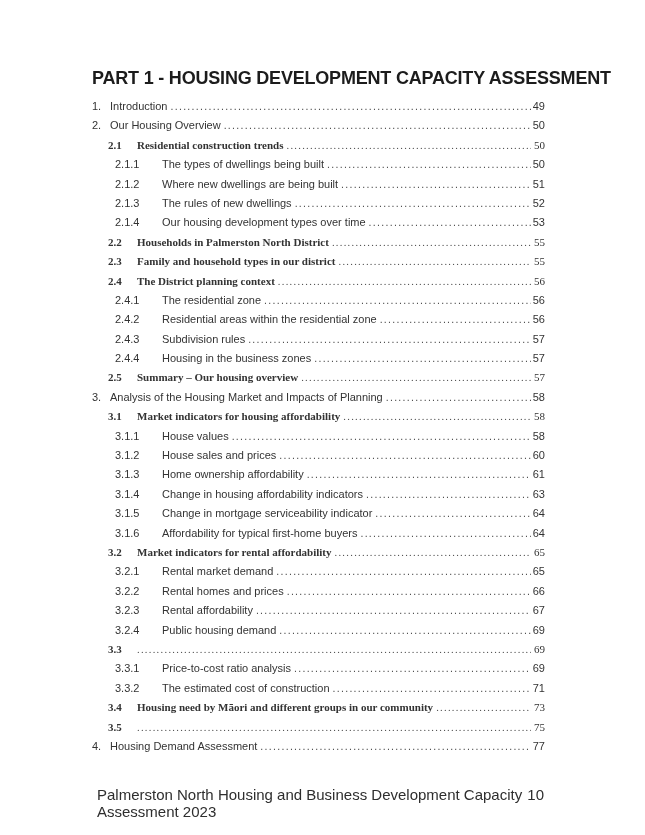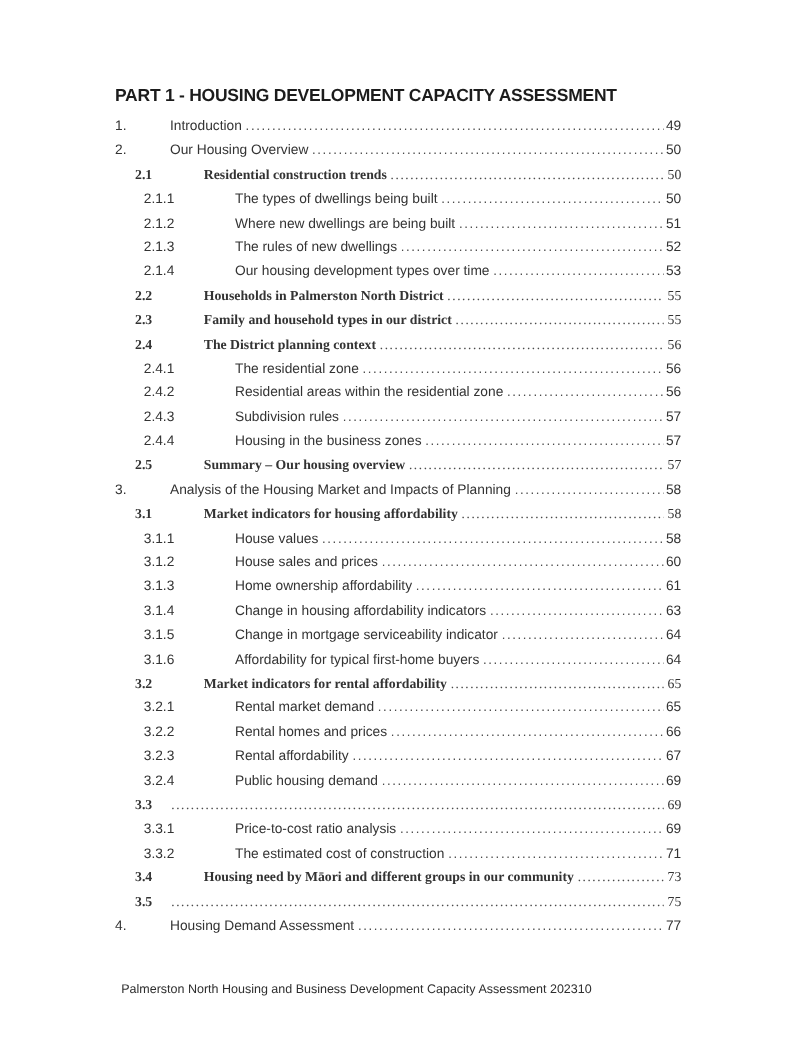--- a/index.html
+++ b/index.html
@@ -17,21 +17,21 @@
     color: #333333;
   }
   .content {
     position: absolute;
     left: 92px;
     top: 68px;
     width: 453px;
   }
   .doc-title {
     margin: 0 0 8px 0;
-    font-size: 14px;
+    font-size: 18px;
     font-weight: 700;
     letter-spacing: -0.2px;
     color: #1c1c1c;
     white-space: nowrap;
   }
   .toc {
     width: 100%;
   }
   .row {
     display: flex;
@@ -42,21 +42,20 @@
     color: #333333;
     white-space: nowrap;
   }
   .row .num {
     flex: 0 0 auto;
   }
   .row .label {
     flex: 0 1 auto;
     overflow: hidden;
     padding-right: 3px;
-    margin-left: 26px;
   }
   .row .leader {
     flex: 1 1 0;
     min-width: 6px;
     overflow: hidden;
     white-space: nowrap;
     color: #4a4a4a;
     letter-spacing: 1.3px;
     font-weight: 400;
     font-size: 10.5px;
@@ -71,23 +70,23 @@
   .lvl2 { padding-left: 16px; font-weight: 700; font-family: Liberation Serif, serif; }
   .lvl2 .num { width: 29px; }
   .lvl3 { padding-left: 23px; }
   .lvl3 .num { width: 47px; }
   .footer {
     position: absolute;
     left: 97px;
     right: 101px;
     top: 786px;
     display: flex;
-    justify-content: flex-start;
+    justify-content: center;
     align-items: baseline;
-    font-size: 10px;
+    font-size: 15px;
     color: #2e2e2e;
   }
 </style>
 </head>
 <body>
 
 <div class="page">
   <div class="content">
     <h1 class="doc-title">PART 1 - HOUSING DEVELOPMENT CAPACITY ASSESSMENT</h1>
     <div class="toc" id="toc">

